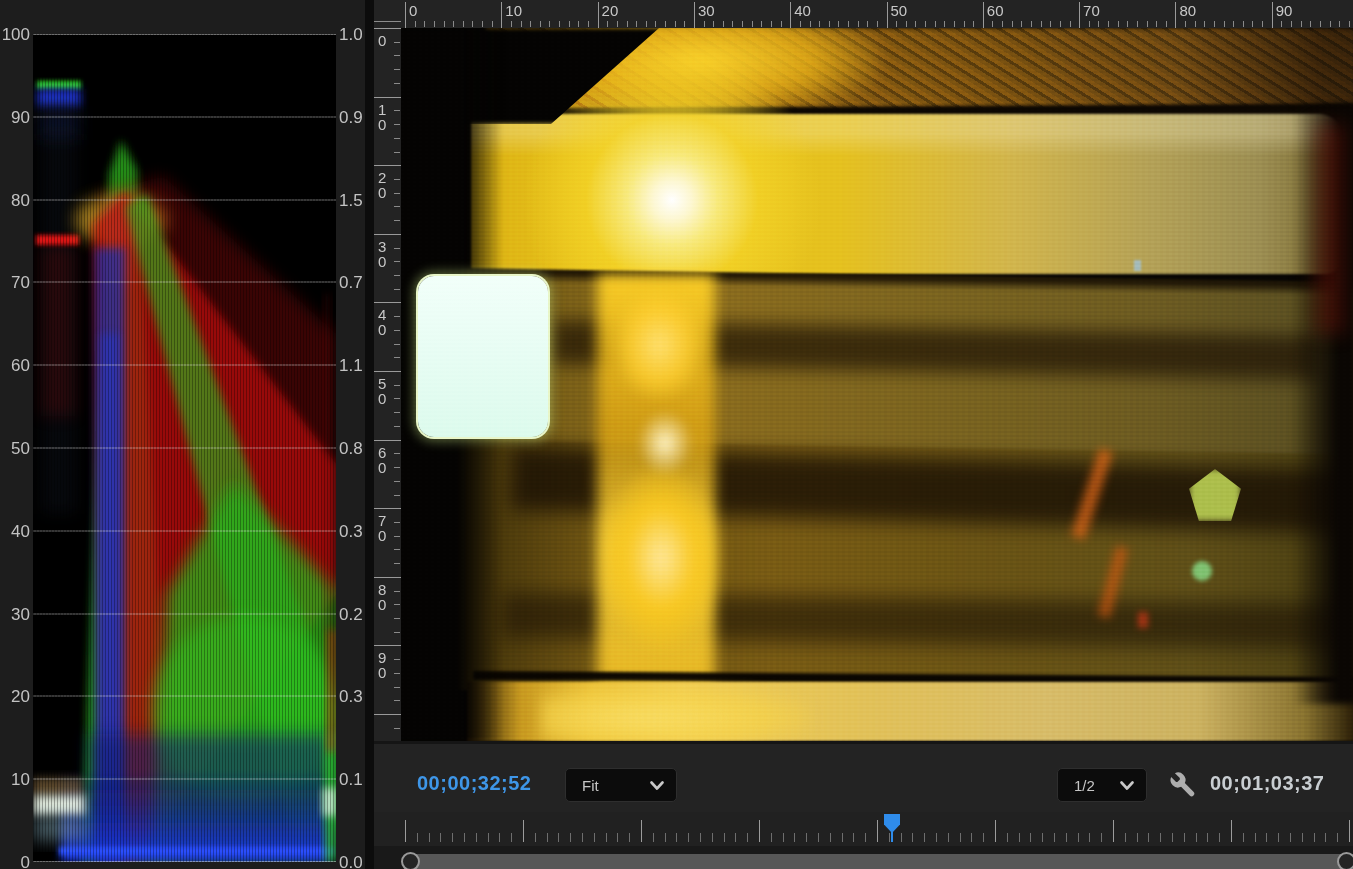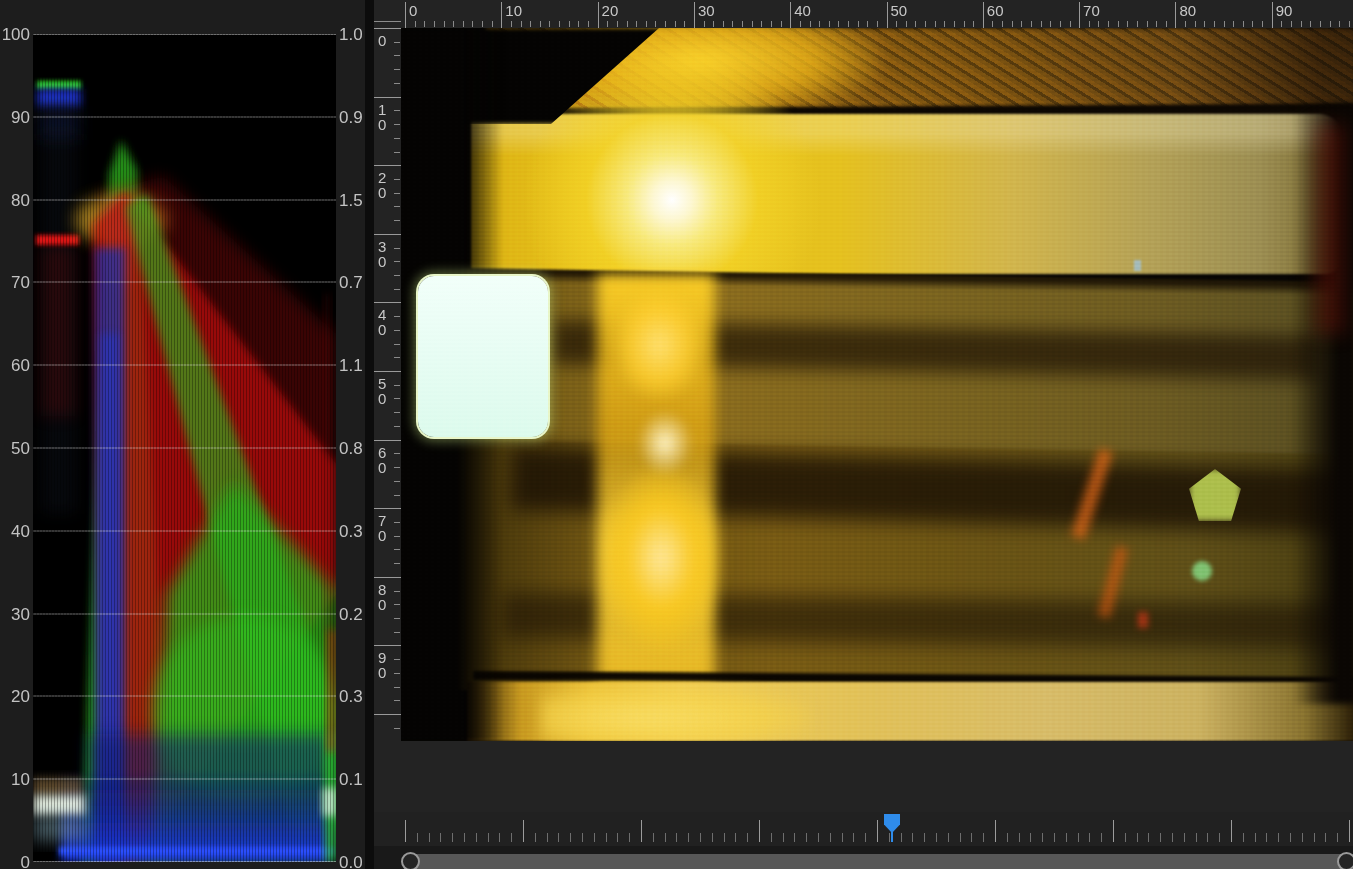--- a/index.html
+++ b/index.html
@@ -447,20 +447,39 @@
       <div class="fl-pent"></div>
       <div class="fl-dot"></div>
       <div class="fl-or1"></div>
       <div class="fl-or2"></div>
       <div class="fl-red"></div>
       <div class="fl-cy"></div>
       <div class="f-perf"></div>
       <div class="f-grain"></div>
     </div>
 
+    <div id="controls">
+      <span id="tc-current" style="color: rgb(62, 150, 232);">00;00;32;52</span>
+      <div class="dd" id="dd-fit">
+        <span class="lab">Fit</span>
+        <svg class="chev" viewBox="0 0 14 10">
+          <polyline points="1.5,1.5 7,7.5 12.5,1.5" fill="none" stroke="#c8c8c8" stroke-width="2.6" stroke-linecap="round" stroke-linejoin="round"></polyline>
+        </svg>
+      </div>
+      <div class="dd" id="dd-res">
+        <span class="lab">1/2</span>
+        <svg class="chev" viewBox="0 0 14 10">
+          <polyline points="1.5,1.5 7,7.5 12.5,1.5" fill="none" stroke="#c8c8c8" stroke-width="2.6" stroke-linecap="round" stroke-linejoin="round"></polyline>
+        </svg>
+      </div>
+      <svg id="wrench" viewBox="0 0 24 24">
+        <path transform="scale(-1,1) translate(-24,0)" fill="#aeaeae" d="M14.7 6.3a1 1 0 0 0 0 1.4l1.6 1.6a1 1 0 0 0 1.4 0l3.77-3.77a6 6 0 0 1-7.94 7.94l-6.91 6.91a2.12 2.12 0 0 1-3-3l6.91-6.91a6 6 0 0 1 7.94-7.94l-3.76 3.76z"></path>
+      </svg>
+      <span id="tc-duration" style="color: rgb(201, 206, 210);">00;01;03;37</span>
+    </div>
 
     <div id="mini">
       <div id="playhead" style="background: rgb(47, 140, 235); left: 510px;"></div>
       <div id="playhead-stem" style="background: rgb(47, 140, 235); left: 517px;"></div>
     <div class="mtick mj" style="left: 31px; top: 8px; height: 22px;"></div>
         <div class="mtick" style="left: 42.8px; top: 21px; height: 9px;"></div>
         <div class="mtick" style="left: 54.6px; top: 21px; height: 9px;"></div>
         <div class="mtick" style="left: 66.4px; top: 21px; height: 9px;"></div>
         <div class="mtick" style="left: 78.2px; top: 21px; height: 9px;"></div>
         <div class="mtick" style="left: 90px; top: 21px; height: 9px;"></div>

